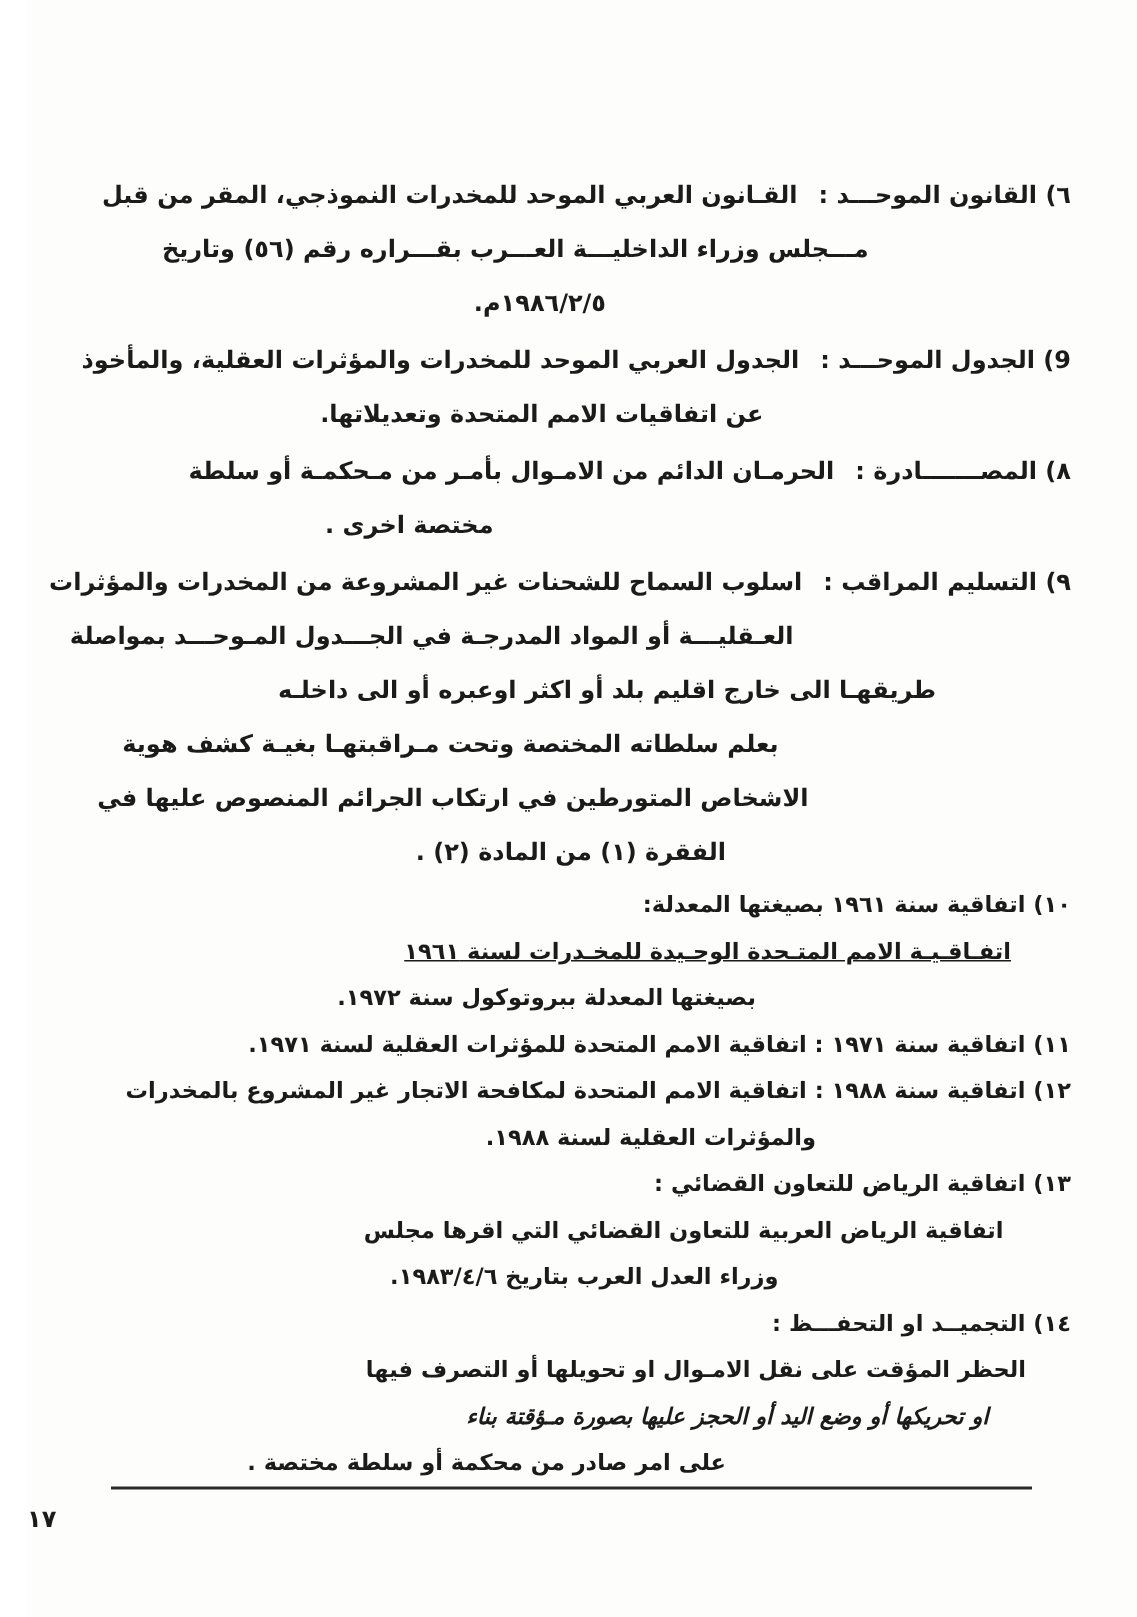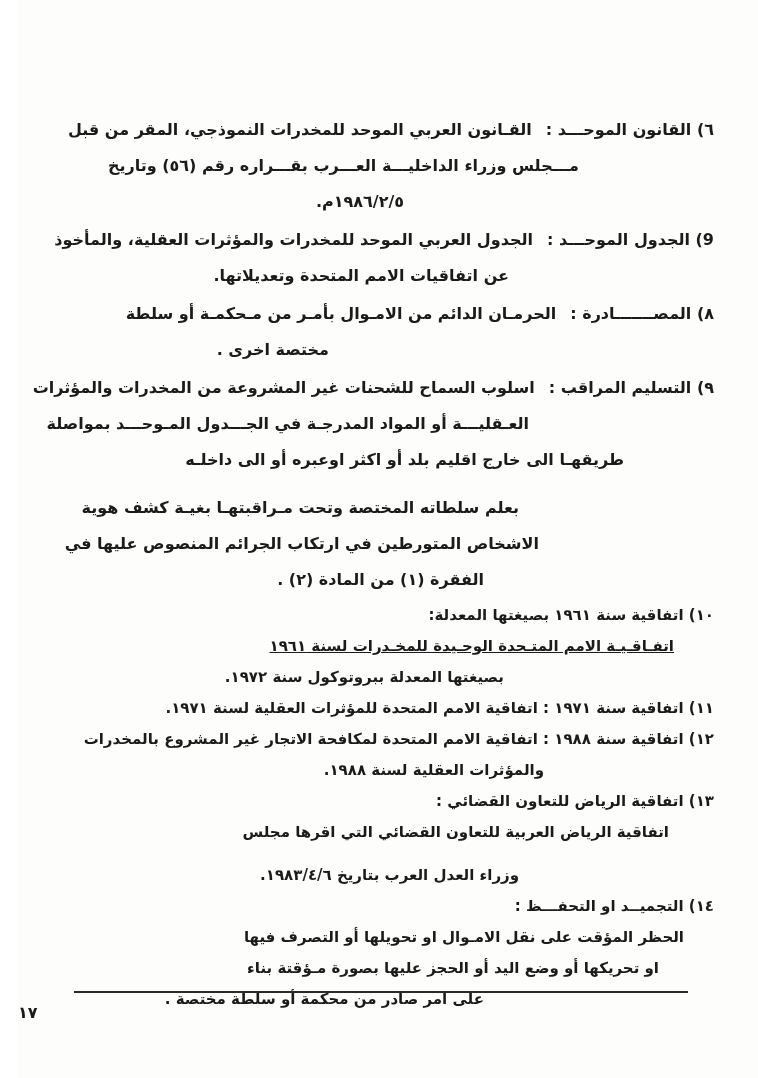--- a/index.html
+++ b/index.html
@@ -18,27 +18,27 @@
   .ln { white-space:nowrap; text-align:right; font-size:16px; }
   .item.u .ln { line-height:36px; }
   .item.u { margin-bottom:2px; }
   .item.s .ln { line-height:31px; font-size:15px;text-align:right; }
   .item.s { margin-bottom:0; }
   .term { margin-left:14px; }
   
   .p30  { padding-right:30px; }
   .p40  { padding-right:40px;text-decoration:underline; }
   .p45  { padding-right:45px; }
-  .p55  { padding-right:55px; }
+  .p55  { padding-right:55px;font-style:italic; }
   .p90  { padding-right:90px; }
   .p135 { padding-right:135px; }
   .p170 { padding-right:170px; }
   .p175 { padding-right:175px; }
   .p185 { padding-right:185px; }
-  .p195 { padding-right:195px;margin-top:12px; }
+  .p195 { padding-right:195px; }
   .p205 { padding-right:205px; }
   .p210 { padding-right:210px; }
   .p230 { padding-right:230px; }
   .p310 { padding-right:310px; }
   .p385 { padding-right:385px; }
   .rule {
     position:absolute; top:991px; right:70px;
     width:614px; height:2px; background:#2a2a2a;
   }
   .pagenum {

